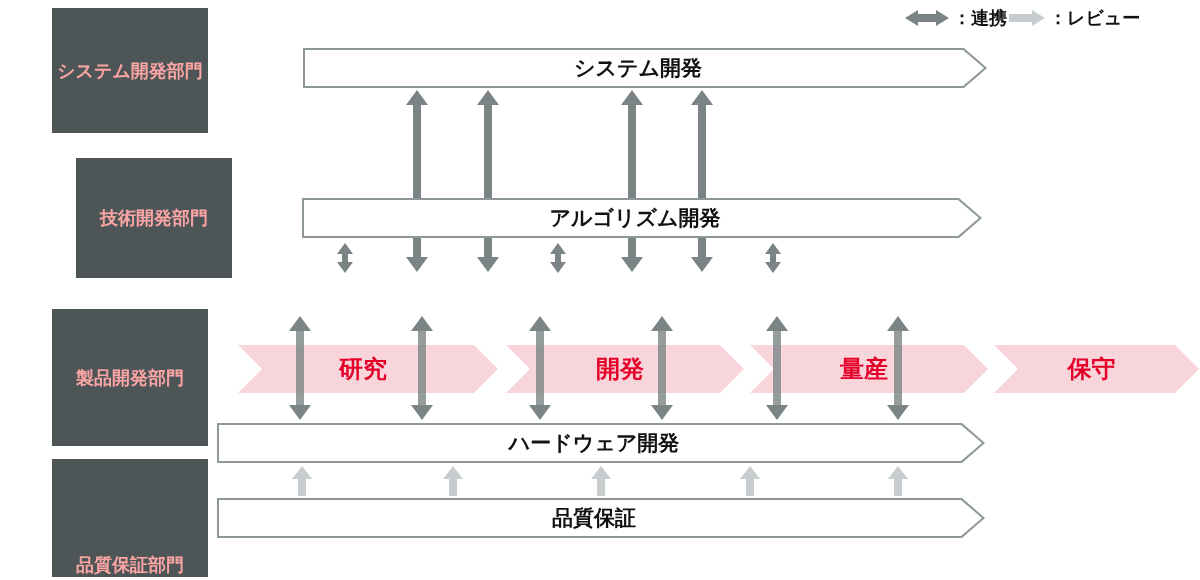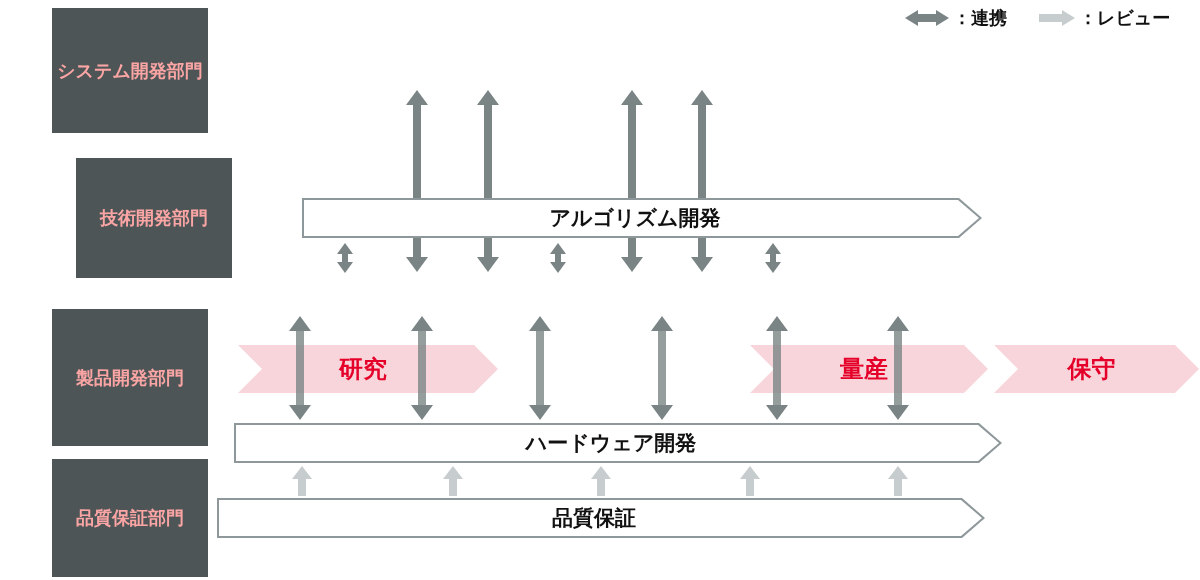--- a/index.html
+++ b/index.html
@@ -10,40 +10,40 @@
 
   
   .dept{
     position:absolute;left:52px;width:156px;background:var(--dept-box,#4d5556);
     display:flex;align-items:center;justify-content:center;z-index:3;
   }
   .dept span{color:#fca5a5;font-weight:bold;font-size:18px;letter-spacing:0px;white-space:nowrap;}
   .d1{top:8px;height:125px;}
   .d2{top:158px;height:120px;margin-left:24px;}
   .d3{top:309px;height:137px;}
-  .d4{top:459px;height:118px;}
+  .d4{top:459px;height:118px;align-items:flex-end;}
 
   
   .bar{position:absolute;height:40px;z-index:2;}
   .bar .edge{
     position:absolute;inset:0;background:var(--bar-border,#8e989a);
     clip-path:polygon(0 0,calc(100% - 23px) 0,100% 50%,calc(100% - 23px) 100%,0 100%);
   }
   .bar .fill{
     position:absolute;inset:2px;background:var(--bar-fill,#ffffff);
     clip-path:polygon(0 0,calc(100% - 22px) 0,calc(100% - 1px) 50%,calc(100% - 22px) 100%,0 100%);
   }
   .bar .bar-label{
     position:absolute;inset:0;display:flex;align-items:center;justify-content:center;
     font-size:21px;font-weight:bold;color:var(--bar-text,#111);padding-right:14px;white-space:nowrap;
   }
   .b1{left:303px;top:48px;width:684px;}
   .b2{left:302px;top:198px;width:680px;}
   .b3{left:217px;top:274px;width:768px;}
-  .b4{left:234px;top:423px;width:768px;}
+  .b4{left:217px;top:423px;width:768px;}
   .b5{left:217px;top:498px;width:768px;}
 
   
   .phase{
     position:absolute;top:345px;height:48px;background:var(--phase-fill,#f8d4db);
     clip-path:polygon(0 0,calc(100% - 24px) 0,100% 50%,calc(100% - 24px) 100%,0 100%,24px 50%);
     display:flex;align-items:center;justify-content:center;z-index:1;
   }
   .phase span{color:var(--phase-text,#e50029);font-size:24px;font-weight:bold;white-space:nowrap;padding-right:10px;}
   .p1{left:238px;width:260px;}
@@ -68,21 +68,21 @@
   .va.small i{left:5px;width:6px;top:9px;bottom:9px;}
 
   
   .ra{position:absolute;width:20px;z-index:1;}
   .ra::before{content:"";position:absolute;top:0;left:0;width:0;height:0;
     border-left:10px solid transparent;border-right:10px solid transparent;
     border-bottom:13px solid var(--review-arrow,#c7cdce);}
   .ra i{position:absolute;left:6px;width:8px;top:11px;bottom:0;background:var(--review-arrow,#c7cdce);}
 
   
-  .legend{position:absolute;top:6px;left:905px;display:flex;align-items:center;gap:30px;z-index:4;}
+  .legend{position:absolute;top:6px;left:905px;display:flex;align-items:center;z-index:4;}
   .legend-item{display:flex;align-items:center;gap:4px;}
   .legend-label{font-size:18px;font-weight:bold;color:#111;white-space:nowrap;}
   .hd{position:relative;width:44px;height:16px;display:inline-block;}
   .hd::before{content:"";position:absolute;left:0;top:0;width:0;height:0;
     border-top:8px solid transparent;border-bottom:8px solid transparent;
     border-right:13px solid var(--collab-arrow,#7b8485);}
   .hd::after{content:"";position:absolute;right:0;top:0;width:0;height:0;
     border-top:8px solid transparent;border-bottom:8px solid transparent;
     border-left:13px solid var(--collab-arrow,#7b8485);}
   .hd i{position:absolute;left:11px;right:11px;top:4px;height:8px;background:var(--collab-arrow,#7b8485);}
@@ -176,39 +176,47 @@
   <div class="ra" style="left:591px;top:466px;height:30px;">
       <i></i>
     </div>
   <div class="ra" style="left:740px;top:466px;height:30px;">
       <i></i>
     </div>
   <div class="ra" style="left:888px;top:466px;height:30px;">
       <i></i>
     </div>
 
+  <div class="bar b1">
+    <div class="edge"></div>
+    <div class="fill"></div>
+    <span class="bar-label">システム開発</span>
+  </div>
   <div class="bar b2">
     <div class="edge"></div>
     <div class="fill"></div>
     <span class="bar-label">アルゴリズム開発</span>
   </div>
   <div class="bar b4">
     <div class="edge"></div>
     <div class="fill"></div>
     <span class="bar-label">ハードウェア開発</span>
   </div>
   <div class="bar b5">
     <div class="edge"></div>
     <div class="fill"></div>
     <span class="bar-label">品質保証</span>
   </div>
 
   <div class="phase p1">
     <span>研究</span>
   </div>
+  <div class="phase p2">
+    <span>開発</span>
+  </div>
   <div class="phase p3">
     <span>量産</span>
   </div>
   <div class="phase p4">
     <span>保守</span>
   </div>
 
 </div>
 
 </body></html>

